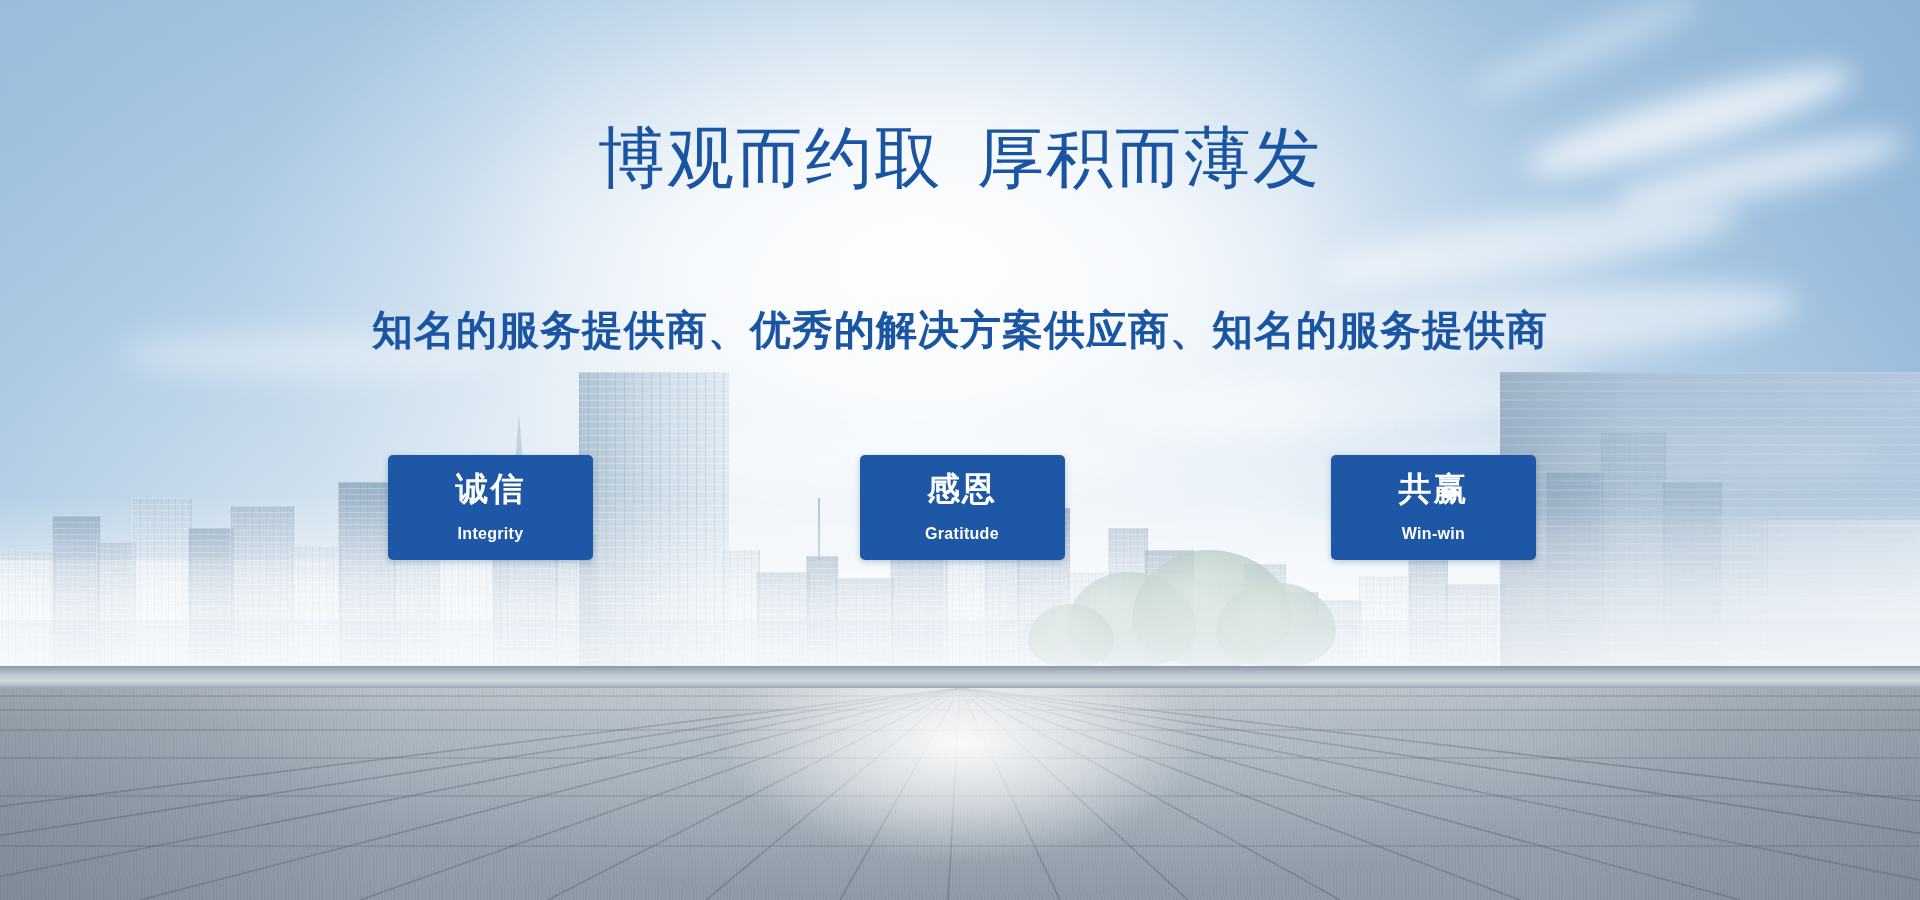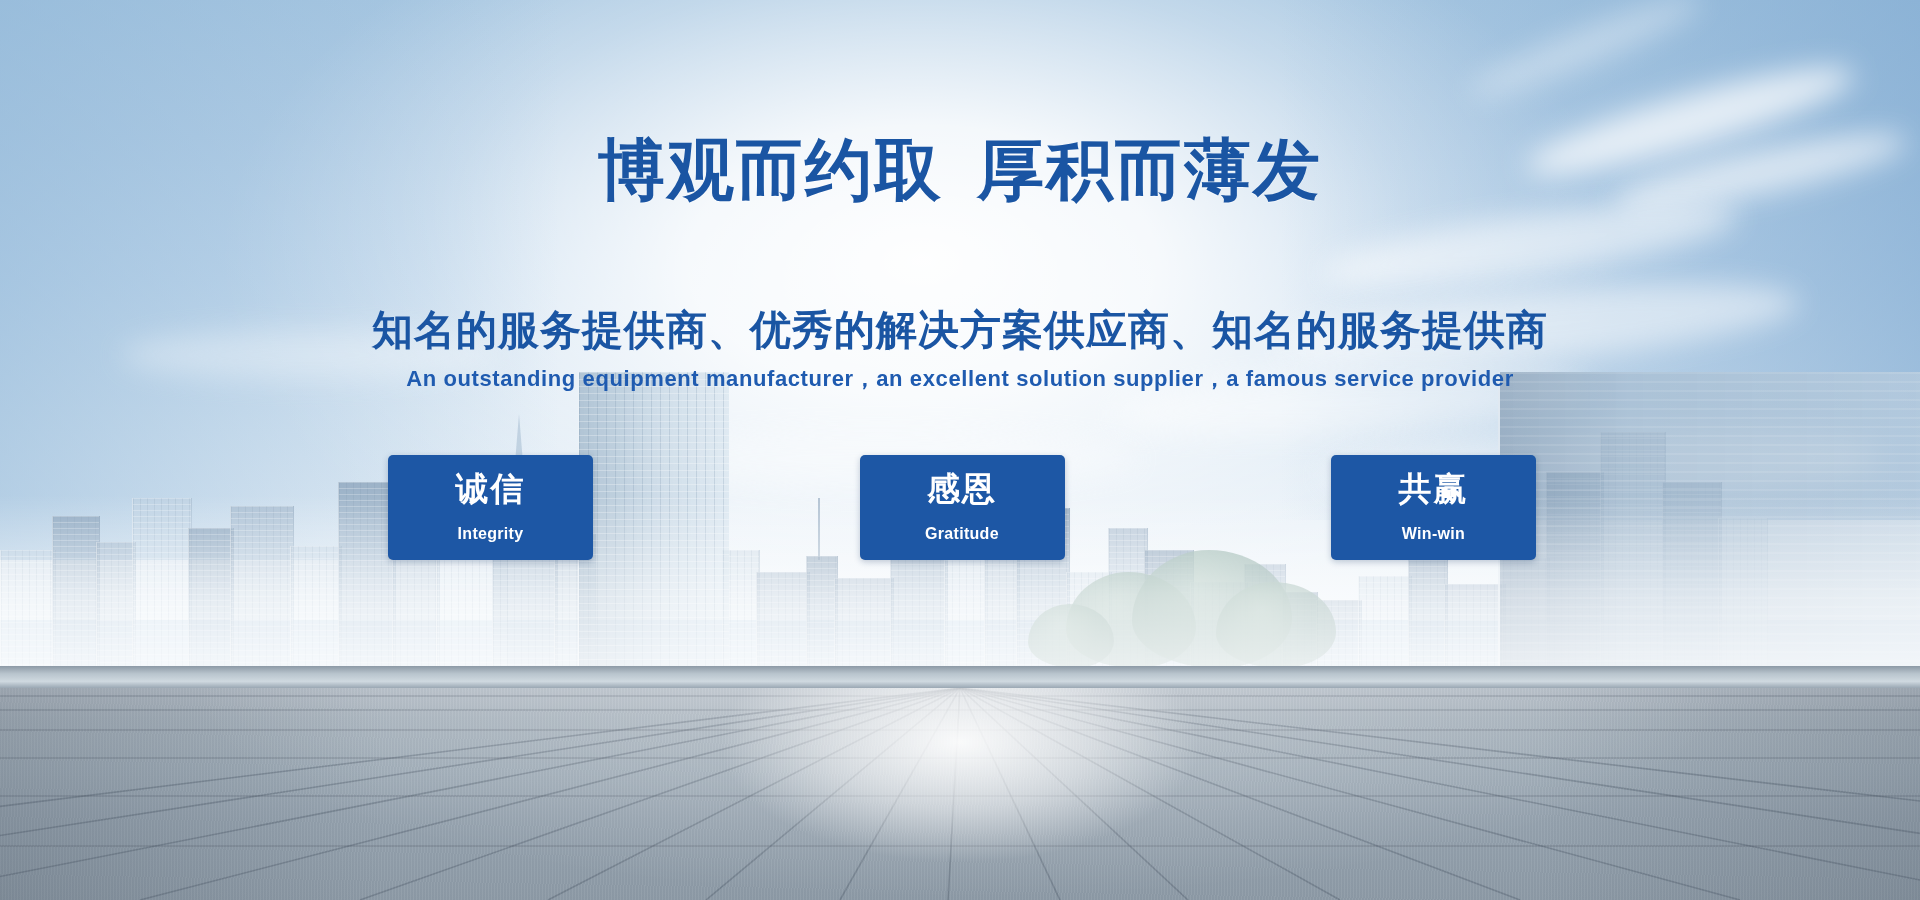--- a/index.html
+++ b/index.html
@@ -211,25 +211,25 @@
 
   
   .content {
     position: absolute;
     left: 0; top: 0;
     width: 1920px;
     height: 900px;
   }
   .headline-cn {
     position: absolute;
-    top: 136px;
+    top: 124px;
     width: 1920px;
     text-align: center;
     font-size: 67px;
-    font-weight: bold;
+    font-weight: normal;
     letter-spacing: 2px;
     color: #1a55a3;
     line-height: 1;
     text-shadow: 0 1px 0 rgba(255,255,255,0.5);
   }
   .headline-cn .gap { display: inline-block; width: 34px; }
   .headline-en {
     position: absolute;
     top: 228px;
     width: 1920px;
@@ -412,21 +412,20 @@
 
   <div class="content">
 
     <div class="headline-cn">
       <span>博观而约取</span><span class="gap"></span><span>厚积而薄发</span>
     </div>
 
 
     <div class="sub-cn">知名的服务提供商、优秀的解决方案供应商、知名的服务提供商</div>
 
-    <div class="sub-en">An outstanding equipment manufacturer，an excellent  solution supplier，a famous  service provider</div>
 
     <div class="boxes">
 
       <div class="vbox">
         <div class="cn">诚信</div>
         <div class="en">Integrity</div>
       </div>
 
       <div class="vbox">
         <div class="cn">感恩</div>

